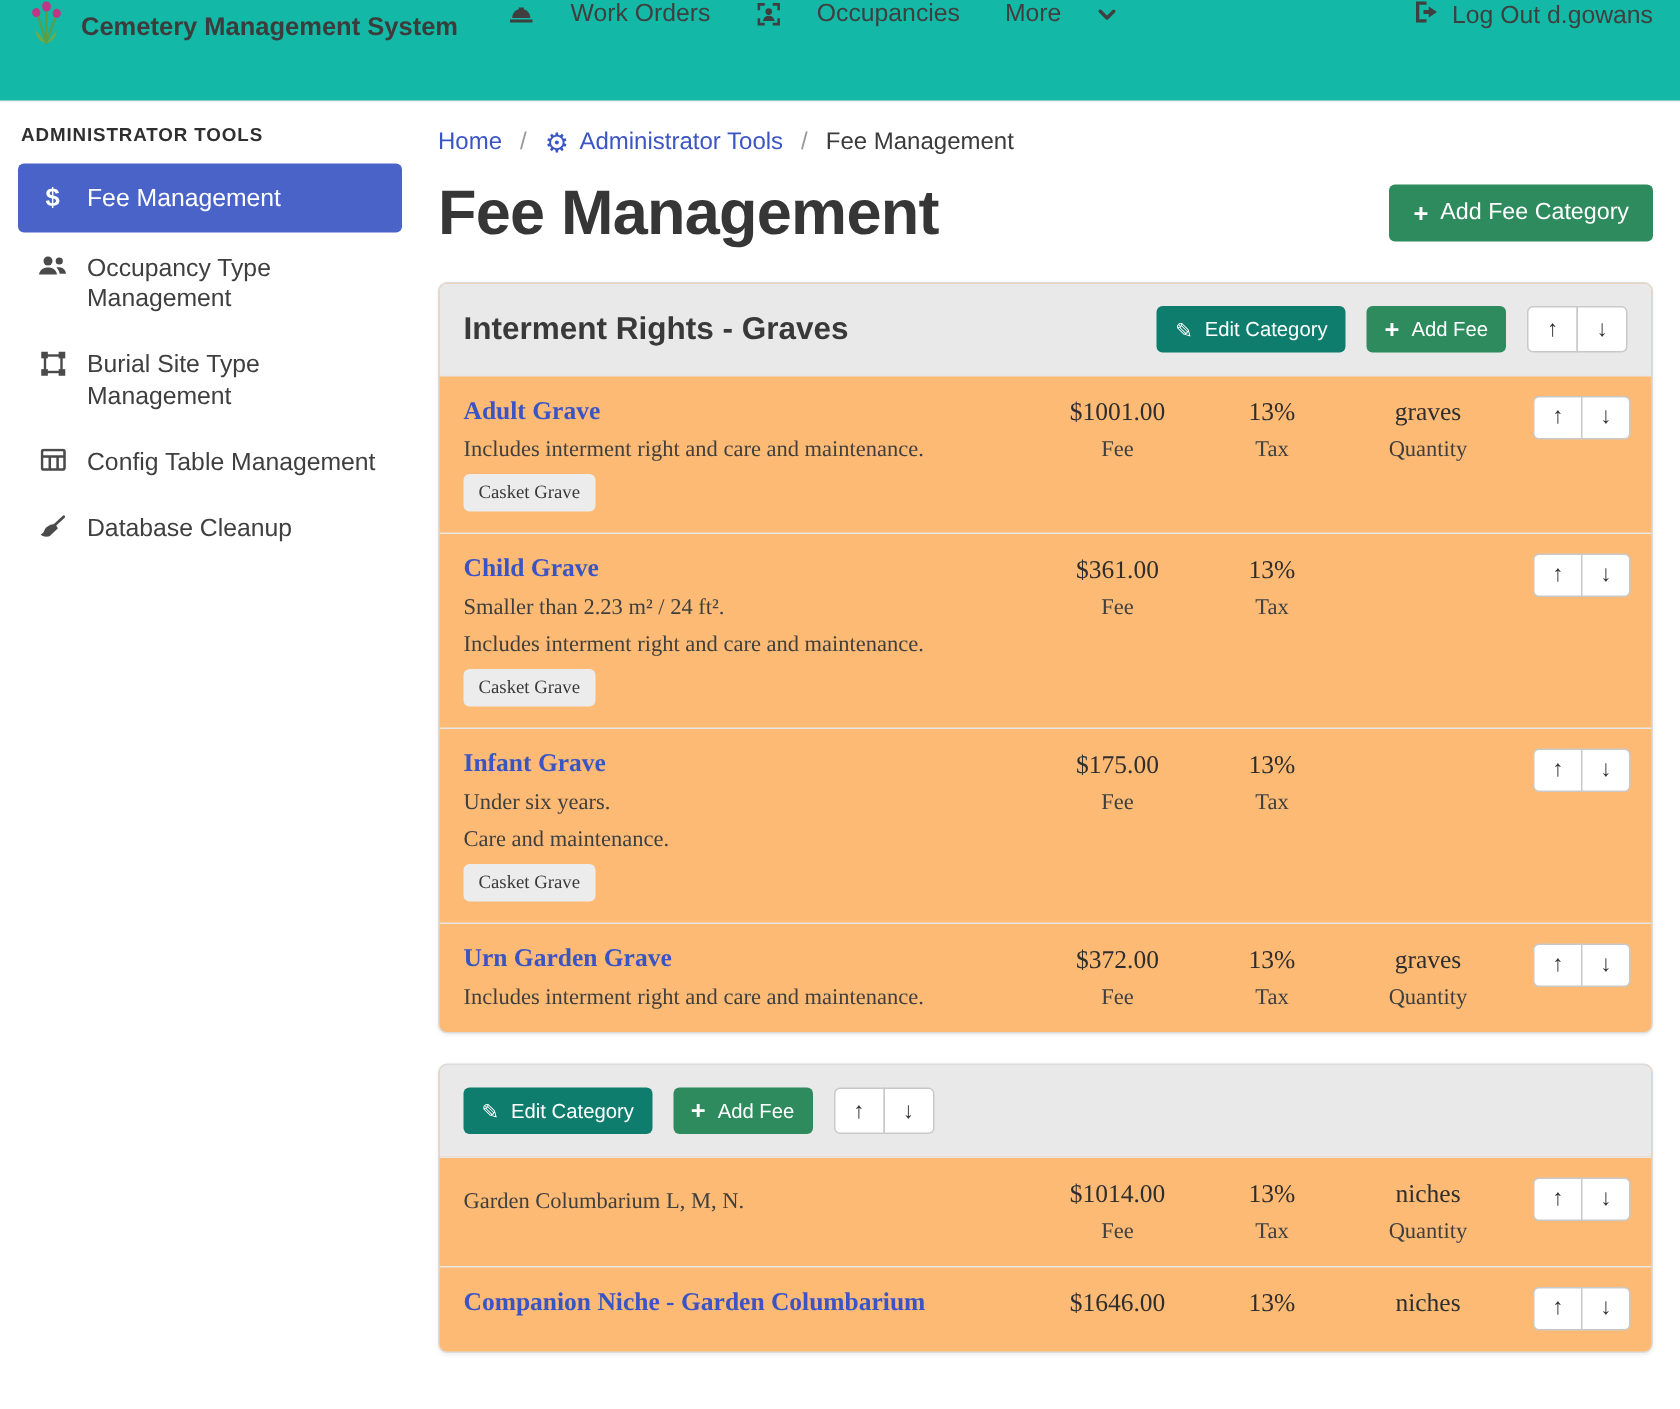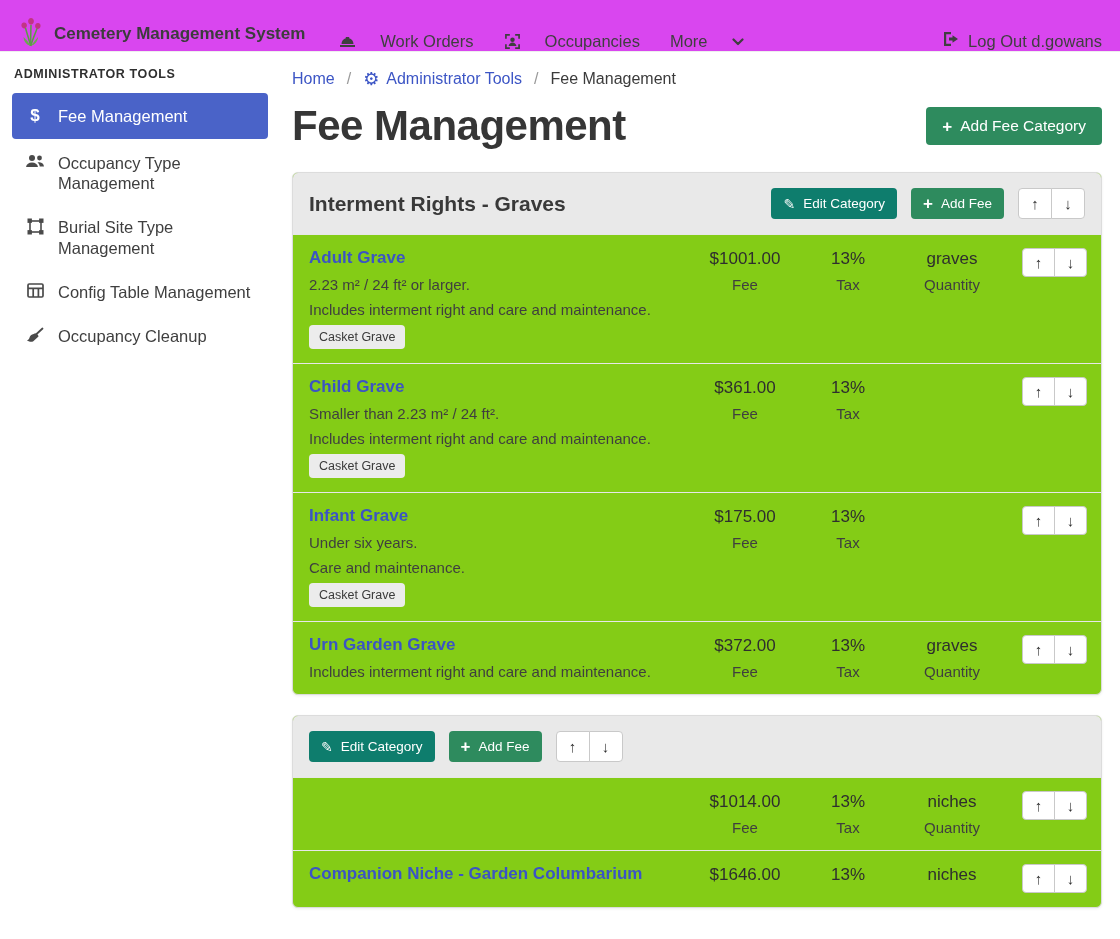--- a/index.html
+++ b/index.html
@@ -1,20 +1,20 @@
 <!DOCTYPE html>
 <html><head>
 <meta charset="utf-8">
 <style>
   * { margin:0; padding:0; box-sizing:border-box; }
   html,body { width:1120px; height:939px; overflow:hidden; background:#fff;
     font-family:"Liberation Sans", sans-serif; color:#3b3b3b; }
 
   
-  .navbar { height:52px; background:#d946ef; display:flex; align-items:flex-end;
+  .navbar { height:68px; background:#14b8a6; display:flex; align-items:flex-start;
     padding:0 18px; border-bottom:1px solid #eeeeee; }
   .brand { display:flex; align-items:center; gap:10px; cursor:pointer; }
   .brand-title { font-size:17px; font-weight:bold; color:#3c3c3c; }
   .nav-item { display:flex; align-items:center; gap:24px; margin-left:30px;
     font-size:16.5px; color:#3f3f3f; cursor:pointer; }
   .nav-item svg { display:block; }
   .nav-spacer { flex:1; }
   .logout { display:flex; align-items:center; gap:9px; font-size:16.5px; color:#3f3f3f; cursor:pointer; }
 
   
@@ -46,34 +46,34 @@
     display:inline-flex; align-items:center; gap:8px; font-family:inherit; }
   .btn-green { background:#2e8b5e; }
   .btn-teal { background:#0e7d6d; }
   .btn-lg { height:38px; padding:0 16px; font-size:15.5px; }
   .btn-sm { height:31px; padding:0 12px; font-size:13.5px; }
   .plus-glyph { font-size:17px; font-weight:bold; line-height:1; }
   .pencil-glyph { font-size:14px; line-height:1; }
 
   
   .card { border:1px solid #dcdcdc; border-radius:6px; margin-bottom:20px;
-    box-shadow:0 1px 3px rgba(0,0,0,0.07); overflow:hidden; background:#84cc16; }
+    box-shadow:0 1px 3px rgba(0,0,0,0.07); overflow:hidden; background:#fdba74; }
   .card-header { background:#e9e9e9; padding:15px 16px; display:flex; align-items:center; }
   .card-title { font-size:21px; font-weight:600; color:#393939; flex:1; }
   .card-actions { display:flex; align-items:center; gap:14px; }
 
   .btn-group { display:inline-flex; }
   .arrow-btn { background:#fff; border:1px solid #c9c9c9; color:#333;
     width:34px; height:31px; font-size:15px; cursor:pointer; font-family:inherit; }
   .arrow-btn.first { border-radius:4px 0 0 4px; }
   .arrow-btn.last { border-radius:0 4px 4px 0; margin-left:-1px; }
   .row-arrows .arrow-btn { width:33px; height:29px; }
 
   
-  .fee-row { display:flex; align-items:flex-start; padding:13px 12px 14px 16px; border-top:1px solid #e7e7e7; }
+  .fee-row { display:flex; align-items:flex-start; padding:13px 12px 14px 16px; border-top:1px solid #e7e7e7;font-family:Liberation Serif, serif; }
   .fee-row:first-child { border-top:none; }
   .fee-info { flex:1; min-width:0; padding-right:10px; }
   .fee-name { font-size:17px; font-weight:bold; color:#3b54c4; text-decoration:none; cursor:pointer; display:inline-block; }
   .fee-desc { font-size:15px; color:#3f3f3f; margin-top:8px; }
   .fee-desc:empty { display:none; }
   .badge { display:inline-block; background:#ececec; border-radius:4px;
     padding:5px 10px; font-size:12.5px; color:#3a3a3a; margin-top:7px; }
   .col { text-align:center; padding-top:1px; }
   .col-fee { width:110px; flex:0 0 110px; }
   .col-tax { width:96px; flex:0 0 96px; }
@@ -199,21 +199,21 @@
       <span>Config Table Management</span>
     </div>
 
     <div class="sb-item">
       <span class="sb-icon">
         <svg width="18" height="16" viewBox="0 0 18 16">
           <path d="M16.5 1.5 10 7.5" stroke="#4a4a4a" stroke-width="1.8" fill="none" stroke-linecap="round"></path>
           <path d="M9.8 6.5c1.4.4 2.4 1.4 2.7 2.9L7 14.5c-2.2.6-4.4.2-6-1.2 1.2-.4 2-1.2 2.4-2.3.5-1.6 1.4-2.7 2.8-3.4 1.1-.6 2.4-1.4 3.6-1.1z" fill="#4a4a4a"></path>
         </svg>
       </span>
-      <span>Occupancy Cleanup</span>
+      <span>Database Cleanup</span>
     </div>
   </div>
 
   <div class="content">
 
     <div class="breadcrumb">
       <a class="crumb-link" href="#">
         <span>Home</span>
       </a>
       <span class="crumb-sep">/</span>
@@ -248,21 +248,20 @@
           <span class="btn-group">
             <button class="arrow-btn first"><span>↑</span></button>
             <button class="arrow-btn last"><span>↓</span></button>
           </span>
         </div>
       </div>
 
       <div class="fee-row">
         <div class="fee-info">
           <a class="fee-name" href="#">Adult Grave</a>
-          <div class="fee-desc">2.23 m² / 24 ft² or larger.</div>
           <div class="fee-desc">Includes interment right and care and maintenance.</div>
           <div><span class="badge">Casket Grave</span></div>
         </div>
         <div class="col col-fee">
           <div class="col-val">$1001.00</div>
           <div class="col-lbl">Fee</div>
         </div>
         <div class="col col-tax">
           <div class="col-val">13%</div>
           <div class="col-lbl">Tax</div>
@@ -365,20 +364,21 @@
           </button>
           <span class="btn-group">
             <button class="arrow-btn first"><span>↑</span></button>
             <button class="arrow-btn last"><span>↓</span></button>
           </span>
         </div>
       </div>
 
       <div class="fee-row">
         <div class="fee-info">
+          <div class="fee-desc">Garden Columbarium L, M, N.</div>
           
         </div>
         <div class="col col-fee">
           <div class="col-val">$1014.00</div>
           <div class="col-lbl">Fee</div>
         </div>
         <div class="col col-tax">
           <div class="col-val">13%</div>
           <div class="col-lbl">Tax</div>
         </div>

